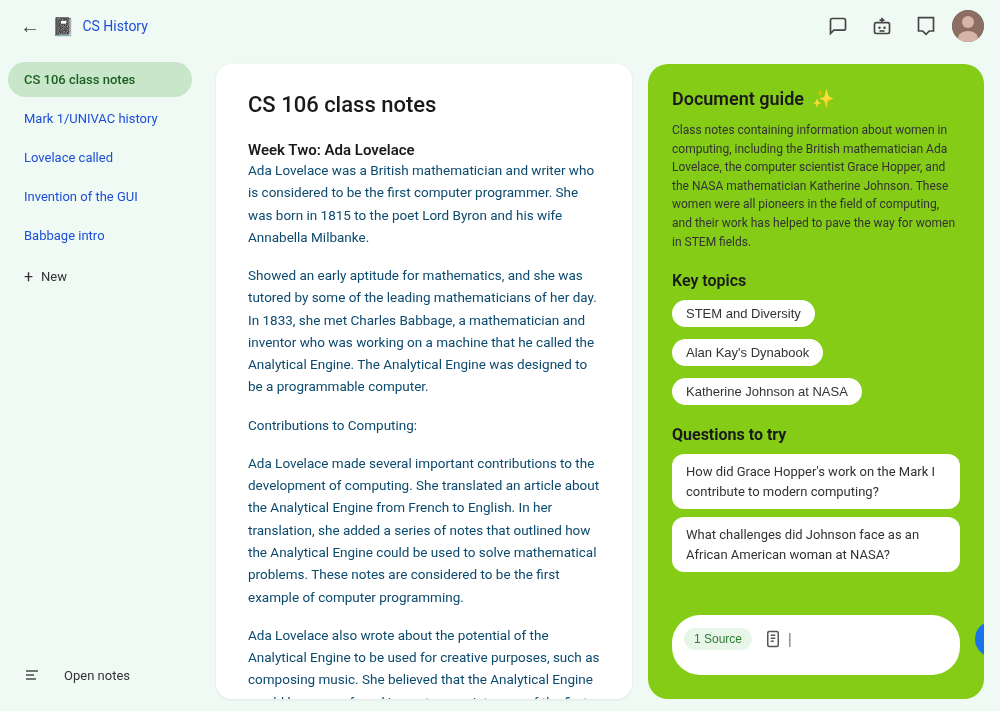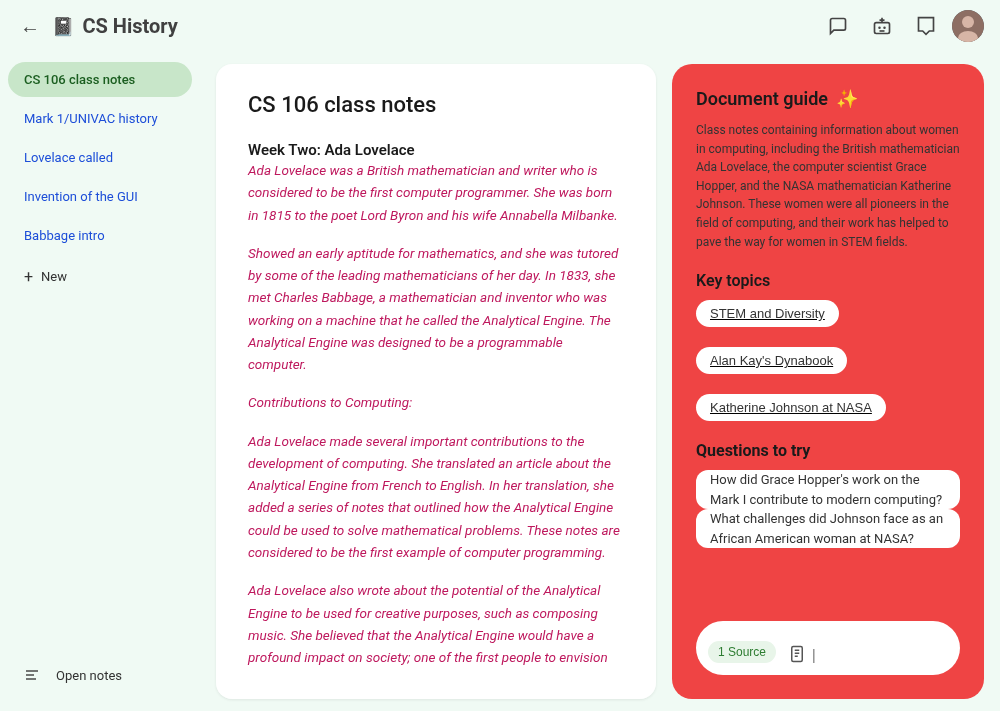--- a/index.html
+++ b/index.html
@@ -22,23 +22,23 @@
       height: 52px;
       flex-shrink: 0;
     }
     .topnav-left {
       display: flex;
       align-items: center;
       gap: 8px;
       flex: 1;
     }
     .topnav-title {
-      font-size: 20px;
-      font-weight: 700;
-      color: #404040;
+      font-size: 14px;
+      font-weight: 400;
+      color: #1d4ed8;
     }
     .topnav-right {
       display: flex;
       align-items: center;
       gap: 8px;
     }
     .nav-icon-btn {
       width: 36px;
       height: 36px;
       border-radius: 50%;
@@ -105,21 +105,21 @@
       margin: 2px 8px;
     }
 
     .sidebar-bottom {
       margin-top: auto;
       padding: 8px 0;
     }
     .open-notes {
       display: flex;
       align-items: center;
-      gap: 16px;
+      gap: 24px;
       padding: 10px 16px;
       font-size: 13px;
       color: #333;
       cursor: pointer;
       border-radius: 24px;
       margin: 2px 8px;
     }
 
     
     .content-area {
@@ -146,30 +146,29 @@
       margin-bottom: 24px;
     }
     .doc-section-heading {
       font-size: 15px;
       font-weight: 600;
       color: #1a1a1a;
     }
     .doc-paragraph {
       font-size: 13.5px;
       line-height: 1.65;
-      color: #be185d;
+      color: #0c4a6e;
       margin-bottom: 16px;
-      font-style: italic;
     }
 
     
     .guide-panel {
-      width: 312px;
+      width: 336px;
       flex-shrink: 0;
-      background: #ef4444;
+      background: #84cc16;
       border-radius: 20px;
       padding: 24px;
       display: flex;
       flex-direction: column;
       overflow: hidden;
     }
     .guide-header {
       display: flex;
       align-items: center;
       gap: 8px;
@@ -191,58 +190,58 @@
     }
     .key-topics-label {
       font-size: 16px;
       font-weight: 600;
       color: #1a1a1a;
       margin-bottom: 10px;
     }
     .topics-container {
       display: flex;
       flex-wrap: wrap;
-      gap: 20px;
+      gap: 12px;
       margin-bottom: 20px;
-      text-decoration: underline;
     }
     .topic-chip {
       background: #ffffff;
       border-radius: 20px;
       padding: 6px 14px;
       font-size: 13px;
       color: #333;
       cursor: pointer;
       border: none;
     }
 
     .questions-label {
       font-size: 16px;
       font-weight: 700;
       color: #1a1a1a;
       margin-bottom: 10px;
     }
     .question-card {
       background: #ffffff;
       border-radius: 12px;
-      padding: 0 14px;
+      padding: 8px 14px;
       font-size: 13px;
       color: #333;
+      margin-bottom: 8px;
       cursor: pointer;
       line-height: 1.5;
     }
 
     
     .chat-input-row {
       margin-top: auto;
       display: flex;
-      align-items: flex-end;
+      align-items: center;
       background: #ffffff;
       border-radius: 28px;
-      padding: 6px 6px 12px 12px;
+      padding: 6px 6px 18px 12px;
       gap: 6px;
     }
     .source-badge {
       background: #e8f5e9;
       color: #2e7d32;
       font-size: 12px;
       padding: 4px 10px;
       border-radius: 16px;
       white-space: nowrap;
       cursor: pointer;

